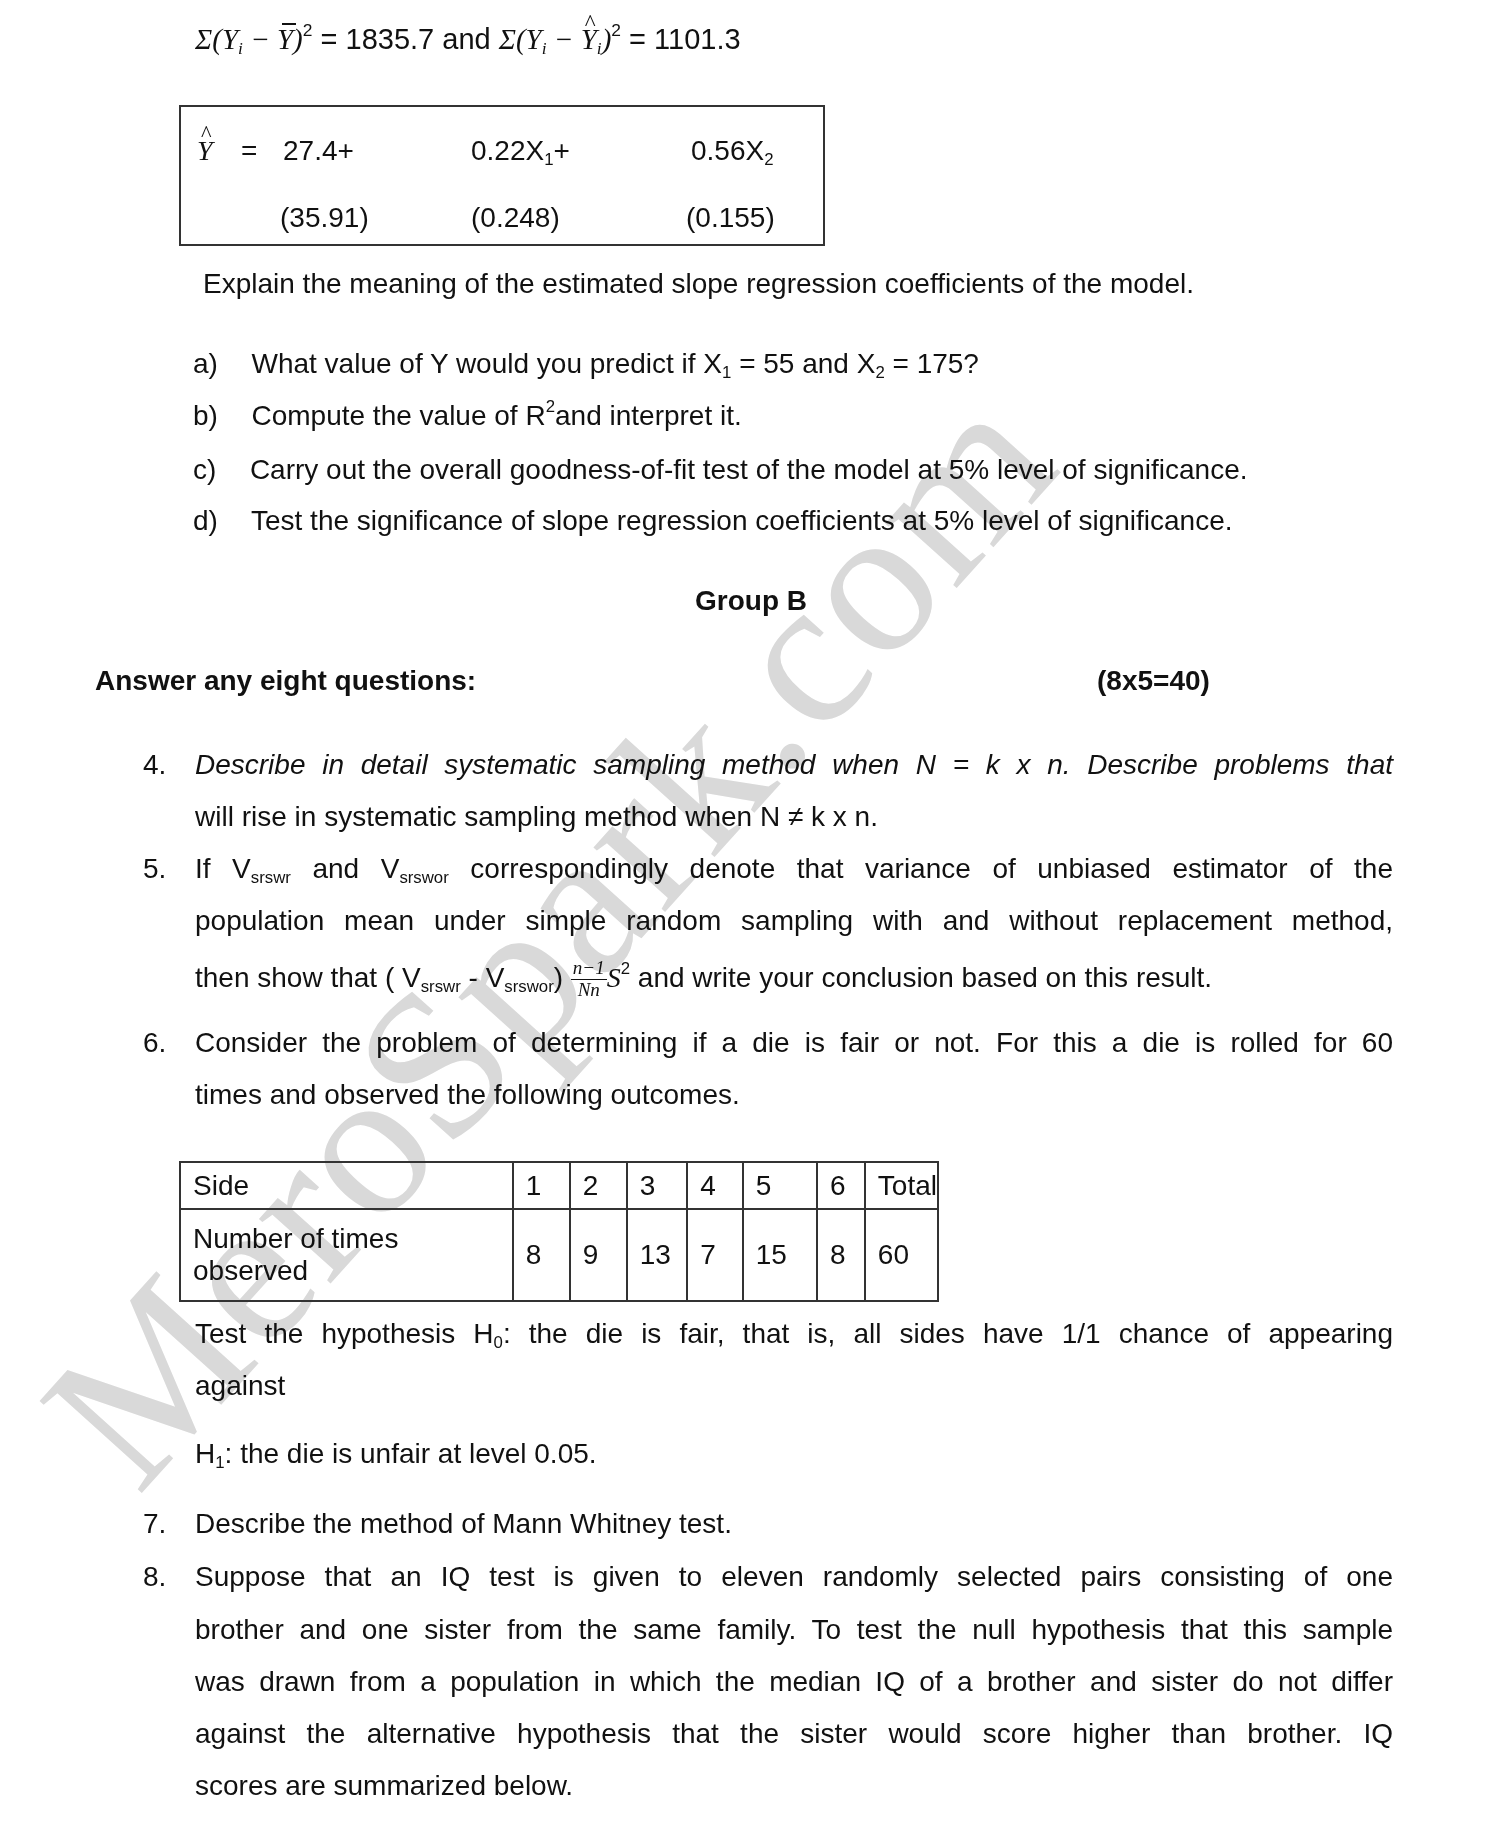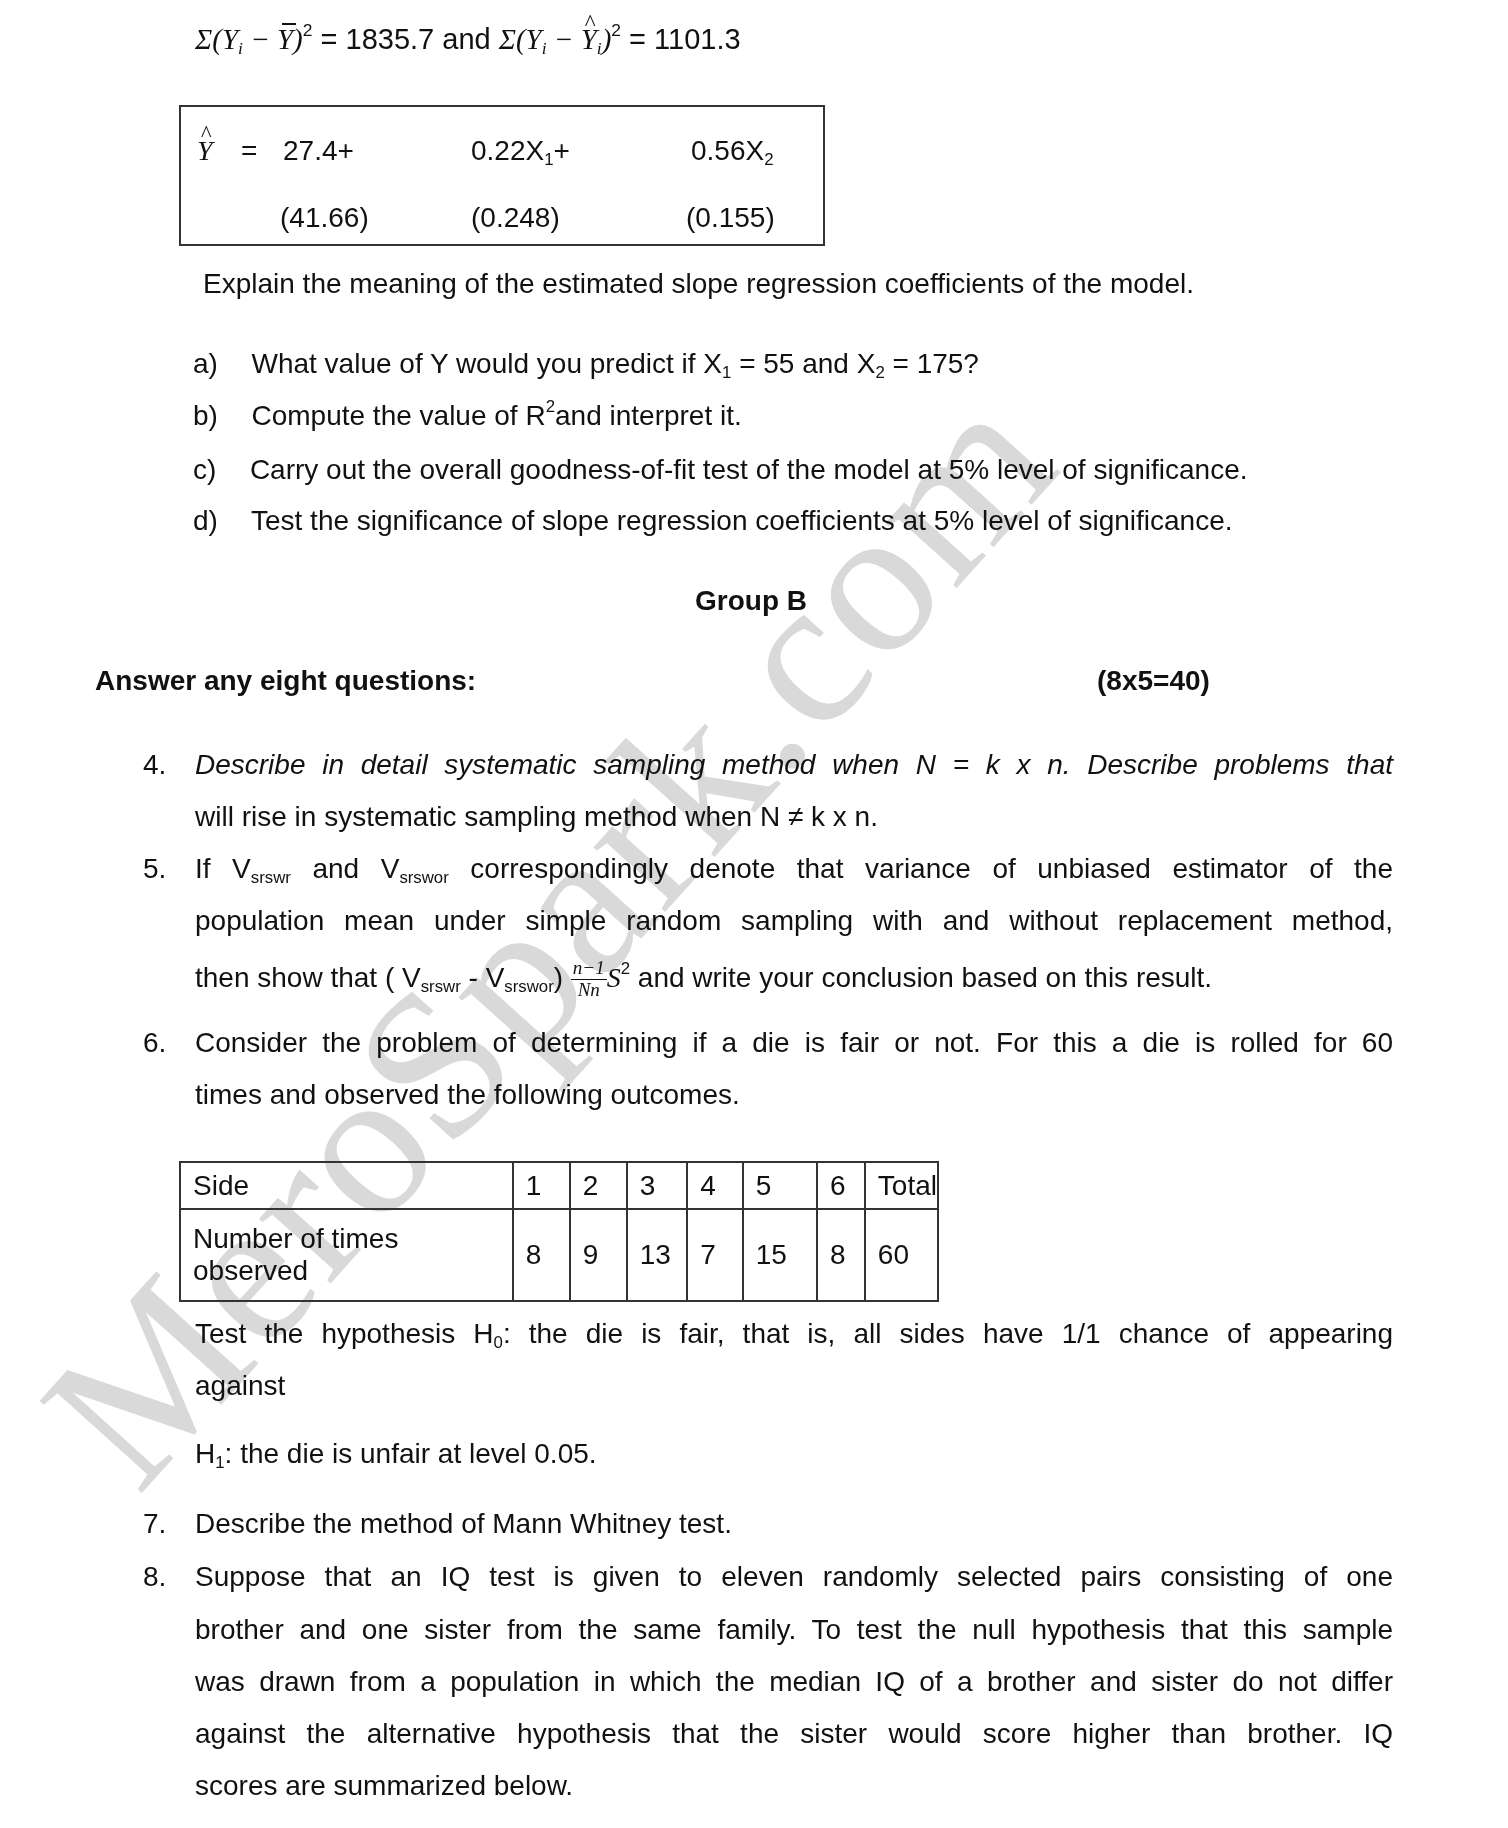--- a/index.html
+++ b/index.html
@@ -43,21 +43,21 @@
   <span class="math">Σ(Y<sub>i</sub> − <span class="hat">Y</span><sub>i</sub>)<sup class="up">2</sup></span>
   <span> = <span>1101.3</span></span>
 </div>
 
 <div class="eqbox">
   <span class="c math hat" style="left:16px; top:30px; font-size:28px;">Y</span>
   <span class="c" style="left:60px; top:30px;">=</span>
   <span class="c" style="left:102px; top:30px;">27.4+</span>
   <span class="c" style="left:290px; top:30px;text-align:center;"><span>0.22X</span><sub>1</sub><span>+</span></span>
   <span class="c" style="left:510px; top:30px;"><span>0.56X</span><sub>2</sub></span>
-  <span class="c" style="left:99px; top:97px;">(41.66)</span>
+  <span class="c" style="left:99px; top:97px;">(35.91)</span>
   <span class="c" style="left:290px; top:97px;">(0.248)</span>
   <span class="c" style="left:505px; top:97px;">(0.155)</span>
 </div>
 
 <div class="abs" style="left:203px; top:270px;">Explain the meaning of the estimated slope regression coefficients of the model.</div>
 
 <div class="abs" style="left:193px; top:350px;">
   <span>a)</span>
   <span style="display:inline-block; width:18px;"></span>
   <span>What value of Y would you predict if X</span><sub>1</sub><span> = 55 and X</span><sub>2</sub><span> = 175?</span>

